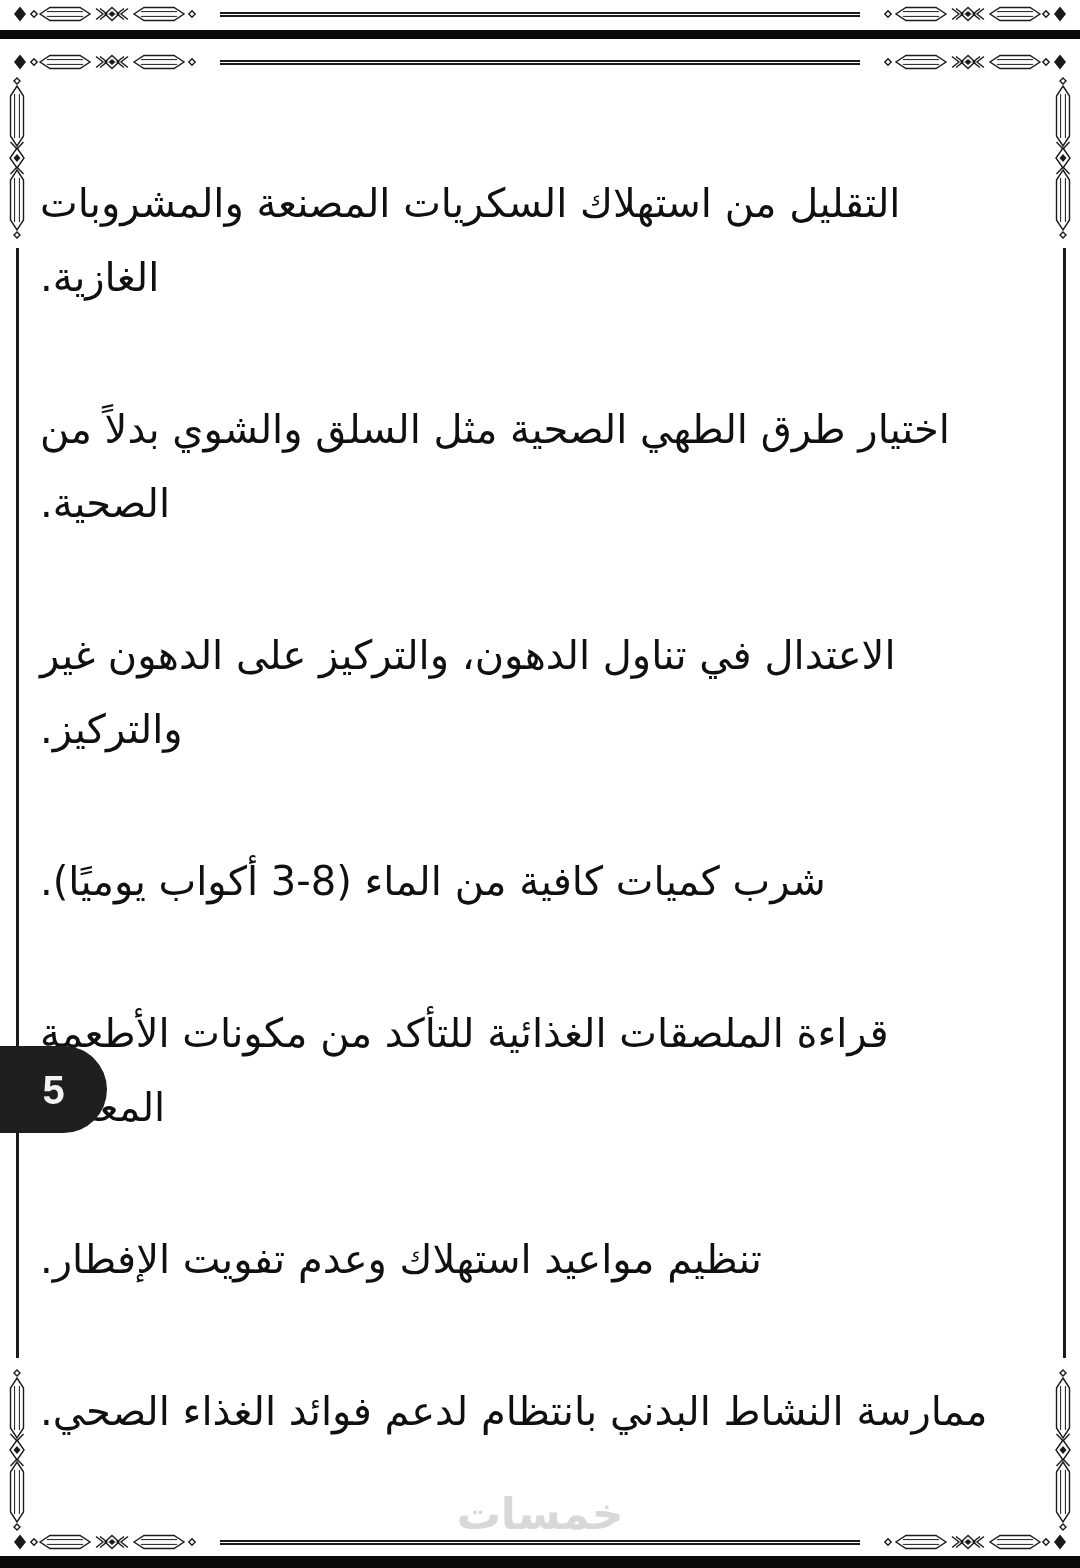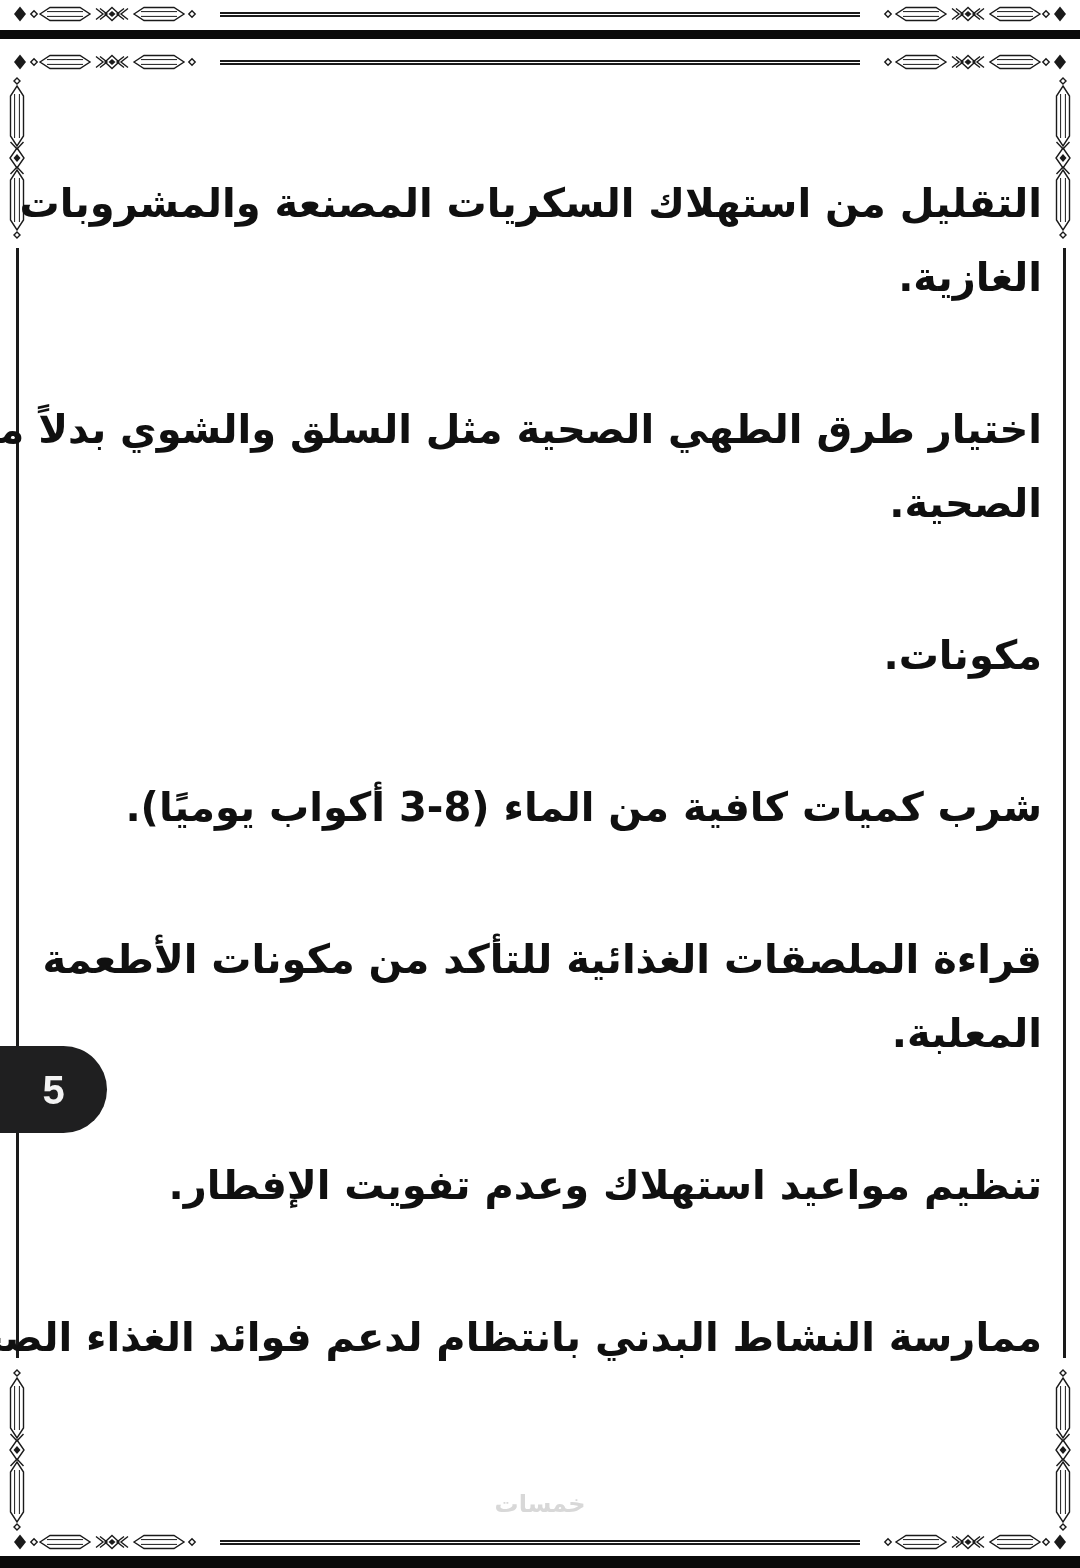--- a/index.html
+++ b/index.html
@@ -57,32 +57,32 @@
     z-index:5;
   }
   .page-badge span{
     color:var(--badge-text);
     font-family:"Liberation Sans",sans-serif;
     font-weight:bold;font-size:40px;line-height:1;
   }
   
   .content{
     position:absolute;top:166px;right:38px;left:40px;
-    direction:rtl;text-align:right;
+    direction:rtl;text-align:left;
     color:var(--text);
-    font-weight:bold;font-size:40px;line-height:74px;
+    font-weight:normal;font-size:40px;line-height:74px;
   }
   .para{margin-bottom:78px;}
   .line{white-space:nowrap;}
   
   .watermark{
     position:absolute;top:1492px;left:0;width:100%;
     text-align:center;direction:rtl;
     color:var(--watermark);
-    font-weight:bold;font-size:24px;line-height:1;
+    font-weight:bold;font-size:44px;line-height:1;
     z-index:4;letter-spacing:1px;
   }
 </style>
 </head>
 <body>
 
 <svg width="0" height="0" style="position:absolute" aria-hidden="true">
   <defs>
 
     <symbol id="h-chain" viewBox="0 0 192 24">
@@ -162,21 +162,22 @@
 <div class="content">
   <div class="para">
     <div class="line">التقليل من استهلاك السكريات المصنعة والمشروبات</div>
     <div class="line">الغازية.</div>
   </div>
   <div class="para">
     <div class="line">اختيار طرق الطهي الصحية مثل السلق والشوي بدلاً من</div>
     <div class="line">الصحية.</div>
   </div>
   <div class="para">
-    <div class="line">مكونات.</div>
+    <div class="line">الاعتدال في تناول الدهون، والتركيز على الدهون غير</div>
+    <div class="line">والتركيز.</div>
   </div>
   <div class="para">
     <div class="line">شرب كميات كافية من الماء (8-3 أكواب يوميًا).</div>
   </div>
   <div class="para">
     <div class="line">قراءة الملصقات الغذائية للتأكد من مكونات الأطعمة</div>
     <div class="line">المعلبة.</div>
   </div>
   <div class="para">
     <div class="line">تنظيم مواعيد استهلاك وعدم تفويت الإفطار.</div>

